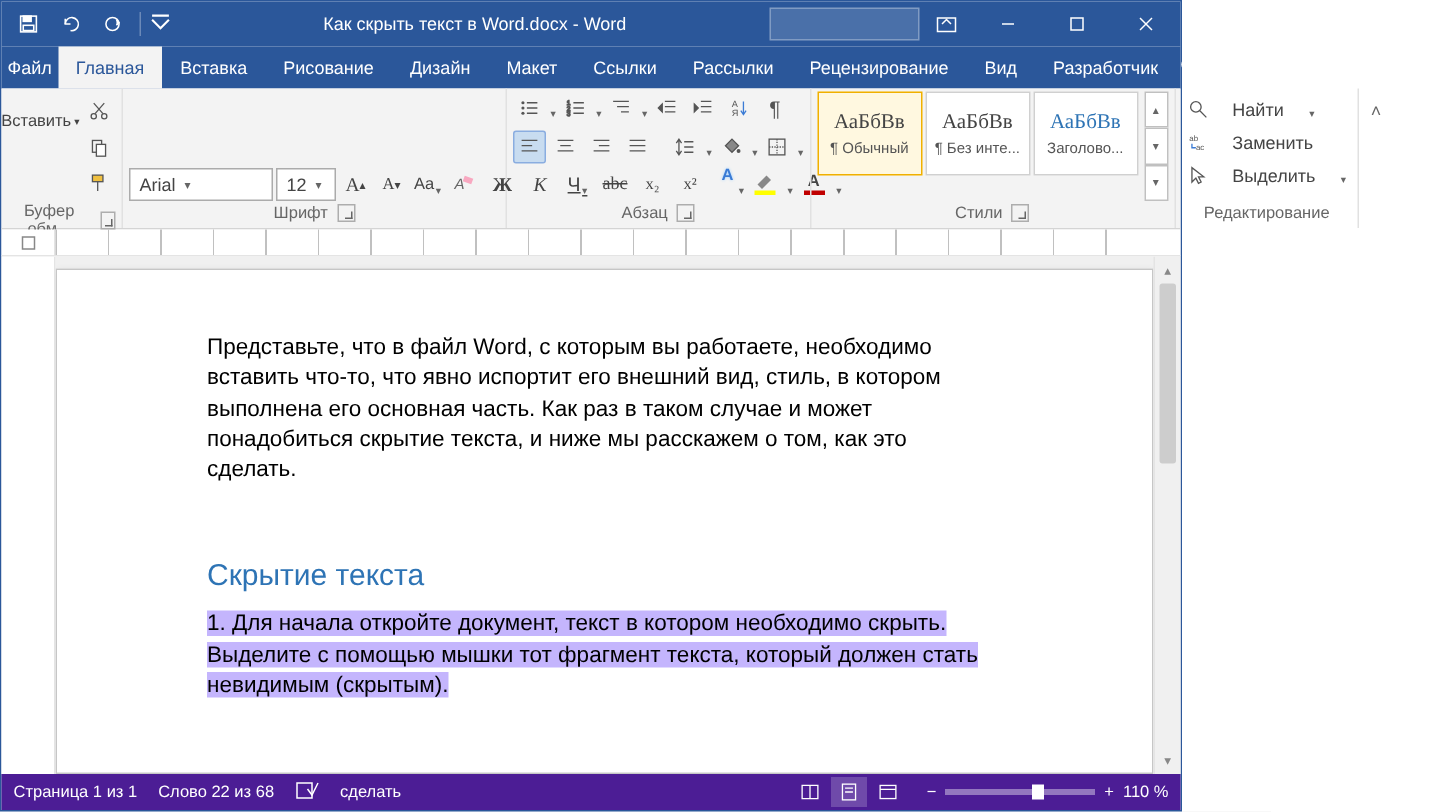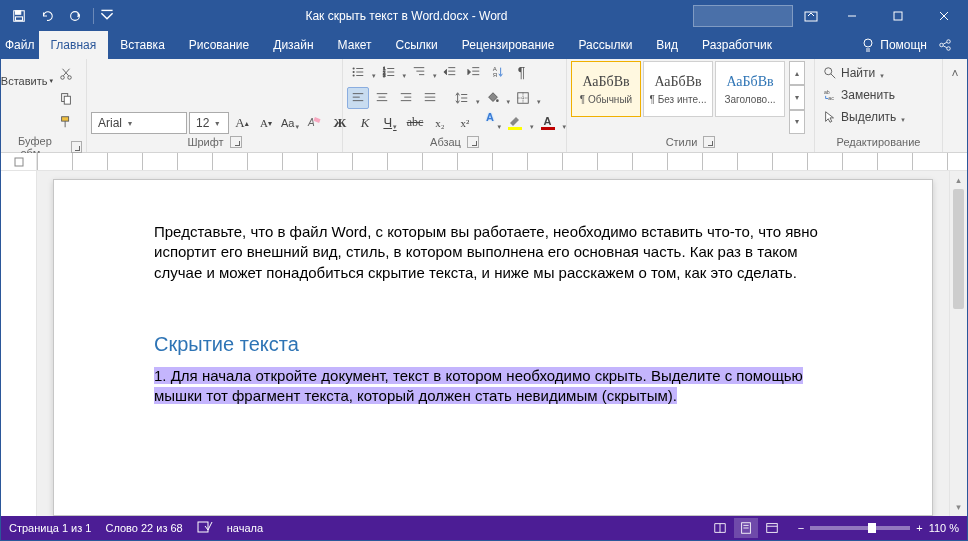--- a/index.html
+++ b/index.html
@@ -1,17 +1,17 @@
 <!DOCTYPE html>
 <html><head>
 <meta charset="utf-8">
 <style>
   * { box-sizing: border-box; margin: 0; padding: 0; font-family: "Segoe UI", Tahoma, sans-serif; }
   body { background: #fff; }
-  .window { width: 968px; height: 541px; border: 1px solid #2b579a; background: #fff; display: flex; flex-direction: column; position: relative; }
+  .window { width: 788px; height: 541px; border: 1px solid #2b579a; background: #fff; display: flex; flex-direction: column; position: relative; }
 
   
   .titlebar { height: 30px; background: #2b579a; color: #fff; display: flex; align-items: center; font-size: 12px; }
   .qat { display: flex; align-items: center; gap: 4px; padding: 0 6px; }
   .qat-btn { width: 24px; height: 24px; display: flex; align-items: center; justify-content: center; color: #fff; cursor: pointer; }
   .qat-btn svg { width: 14px; height: 14px; }
   .qat-sep { width:1px; height:16px; background:rgba(255,255,255,0.3); margin:0 2px;}
   .title-center { flex: 1; text-align: center; }
   .title-right { display: flex; align-items: center; height: 100%; }
   .win-btn { width: 46px; height: 30px; display: flex; align-items: center; justify-content: center; color: #fff; cursor: pointer; }
@@ -63,21 +63,21 @@
   .styles-body { display:flex; align-items:stretch;}
   .style-card { width:70px; height:56px; border:1px solid #d0d0d0; background:#fff; display:flex; flex-direction:column; align-items:center; justify-content:center; cursor:pointer; }
   .style-card.sel { border:1px solid #f0b000; background:#fff8e0;}
   .style-prev { font-size:14px; font-family:"Times New Roman",serif;}
   .style-prev.blue { color:#2e74b5;}
   .style-nm { font-size:10px; color:#555; margin-top:4px; white-space:nowrap; overflow:hidden; max-width:66px;}
   .style-scroll { width:16px; display:flex; flex-direction:column; margin-left:2px;}
   .style-scroll div { flex:1; border:1px solid #c0c0c0; display:flex; align-items:center; justify-content:center; font-size:8px; color:#666; background:#fff;}
 
   .edit-rows { display:flex; flex-direction:column; gap:2px; padding-top:2px;}
-  .edit-btn { display:flex; align-items:center; gap:4px; height:20px; padding:0 4px; cursor:pointer; font-size:12px;}
+  .edit-btn { display:flex; align-items:center; gap:16px; height:20px; padding:0 4px; cursor:pointer; font-size:12px;}
   .edit-btn svg { width:14px; height:14px;}
 
   
   .ruler-area { height:18px; background:#fff; border-bottom:1px solid #e4e4e4; display:flex;}
   .ruler-corner { width:36px; border-right:1px solid #e4e4e4; display:flex; align-items:center; justify-content:center;}
   .ruler { flex:1; background: repeating-linear-gradient(to right, #c0c0c0 0, #c0c0c0 1px, transparent 1px, transparent 35px); position:relative;}
 
   
   .doc-area { flex:1; background:#f0f0f0; display:flex; overflow:hidden; position:relative;}
   .v-ruler { width:36px; background:#fff; border-right:1px solid #e4e4e4;}
@@ -164,22 +164,22 @@
   </div>
 
   <div class="tabs">
     <div class="tab file">Файл</div>
     <div class="tab active">Главная</div>
     <div class="tab">Вставка</div>
     <div class="tab">Рисование</div>
     <div class="tab">Дизайн</div>
     <div class="tab">Макет</div>
     <div class="tab">Ссылки</div>
+    <div class="tab">Рассылки</div>
     <div class="tab">Рецензирование</div>
-    <div class="tab">Рассылки</div>
     <div class="tab">Вид</div>
     <div class="tab">Разработчик</div>
     <div class="tabs-right">
       <div class="help-btn">
         <svg class="light-icon" viewBox="0 0 16 16" fill="none" stroke="#fff">
             <circle cx="8" cy="6" r="4"></circle>
             <line x1="6" y1="12" x2="10" y2="12"></line>
             <line x1="6" y1="14" x2="10" y2="14"></line>
           </svg>
         <span>Помощн</span>
@@ -517,21 +517,21 @@
     </div>
   </div>
 
   <div class="statusbar">
     <span>Страница 1 из 1</span>
     <span>Слово 22 из 68</span>
     <span><svg width="16" height="14" viewBox="0 0 16 14" fill="none" stroke="#fff">
           <rect x="1" y="2" width="10" height="10"></rect>
           <path d="M8 6 L11 10 L15 2"></path>
         </svg></span>
-    <span>начала</span>
+    <span>сделать</span>
     <div class="spacer"></div>
     <div class="view-btns">
       <div class="view-btn">
           <svg viewBox="0 0 16 16" fill="none" stroke="#fff">
             <path d="M2 3 L8 3 L8 13 L2 13 Z M8 3 L14 3 L14 13 L8 13"></path>
           </svg>
         </div>
       <div class="view-btn" style="background:rgba(255,255,255,0.2);">
           <svg viewBox="0 0 16 16" fill="none" stroke="#fff">
             <rect x="3" y="2" width="10" height="12"></rect>

